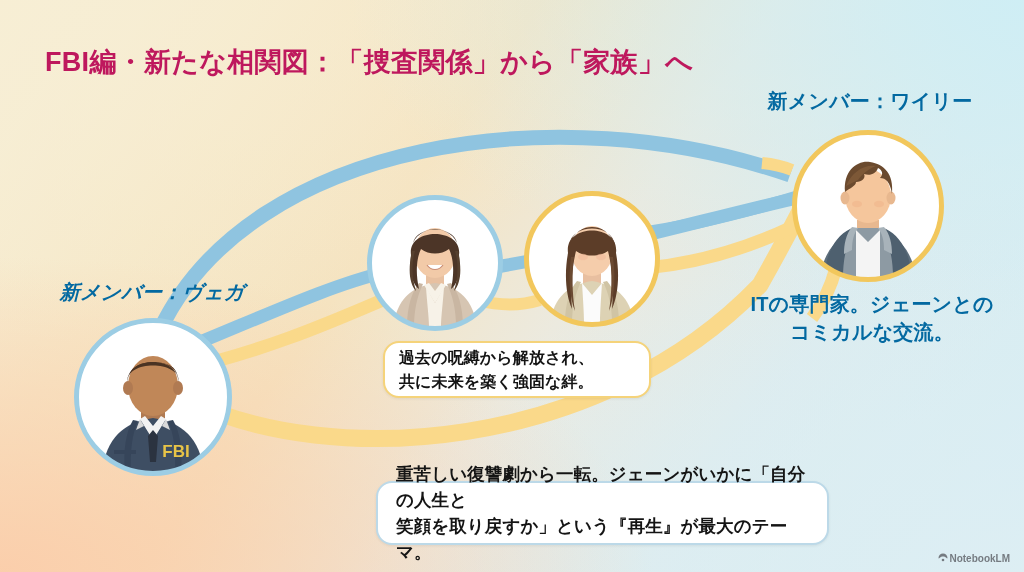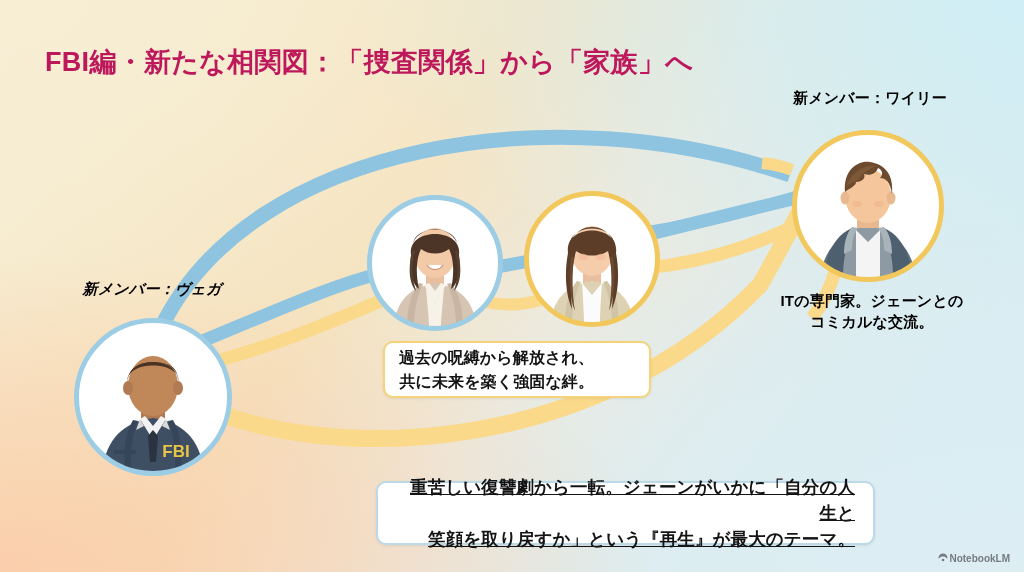--- a/index.html
+++ b/index.html
@@ -24,44 +24,43 @@
   
   #ribbons{position:absolute;left:0;top:0;width:1024px;height:572px;}
 
   
   .node{position:absolute;border-radius:50%;background:#a3a3a3;overflow:hidden;}
   .node svg{display:block;}
   .ring{position:absolute;border-radius:50%;box-sizing:border-box;}
 
   
   .lbl{
-    position:absolute;color:#000000;font-weight:700;
-    font-size:15px;line-height:1.38;letter-spacing:.2px;
+    position:absolute;color:#0369a1;font-weight:700;
+    font-size:20px;line-height:1.38;letter-spacing:.2px;
     text-align:center;white-space:pre-line;
   }
 
   
   .callout{
-    position:absolute;background:#fff;border-radius:10px;
+    position:absolute;background:#fff;border-radius:16px;
     box-sizing:border-box;color:#141414;font-weight:700;
     line-height:1.5;white-space:pre-line;
-    display:flex;align-items:center;text-align:right;
+    display:flex;align-items:center;
   }
   #callout-center{
     left:383px;top:341px;width:268px;height:57px;
     border:2.5px solid #f5d37a;padding:0 14px;
     font-size:16px;letter-spacing:.1px;
     box-shadow:0 1px 3px rgba(0,0,0,.07);
   }
   #callout-bottom{
-    left:376px;top:481px;width:499px;height:64px;
+    left:376px;top:481px;width:453px;height:64px;
     border:2.5px solid #bcd9e8;padding:0 18px;
     font-size:17.5px;letter-spacing:.1px;
     box-shadow:0 1px 3px rgba(0,0,0,.07);
-    text-decoration:underline;
   }
 
   
   #title{
     position:absolute;left:45px;top:44px;
     font-size:27px;font-weight:700;color:#be185d;
     letter-spacing:.3px;white-space:nowrap;
   }
 
   

